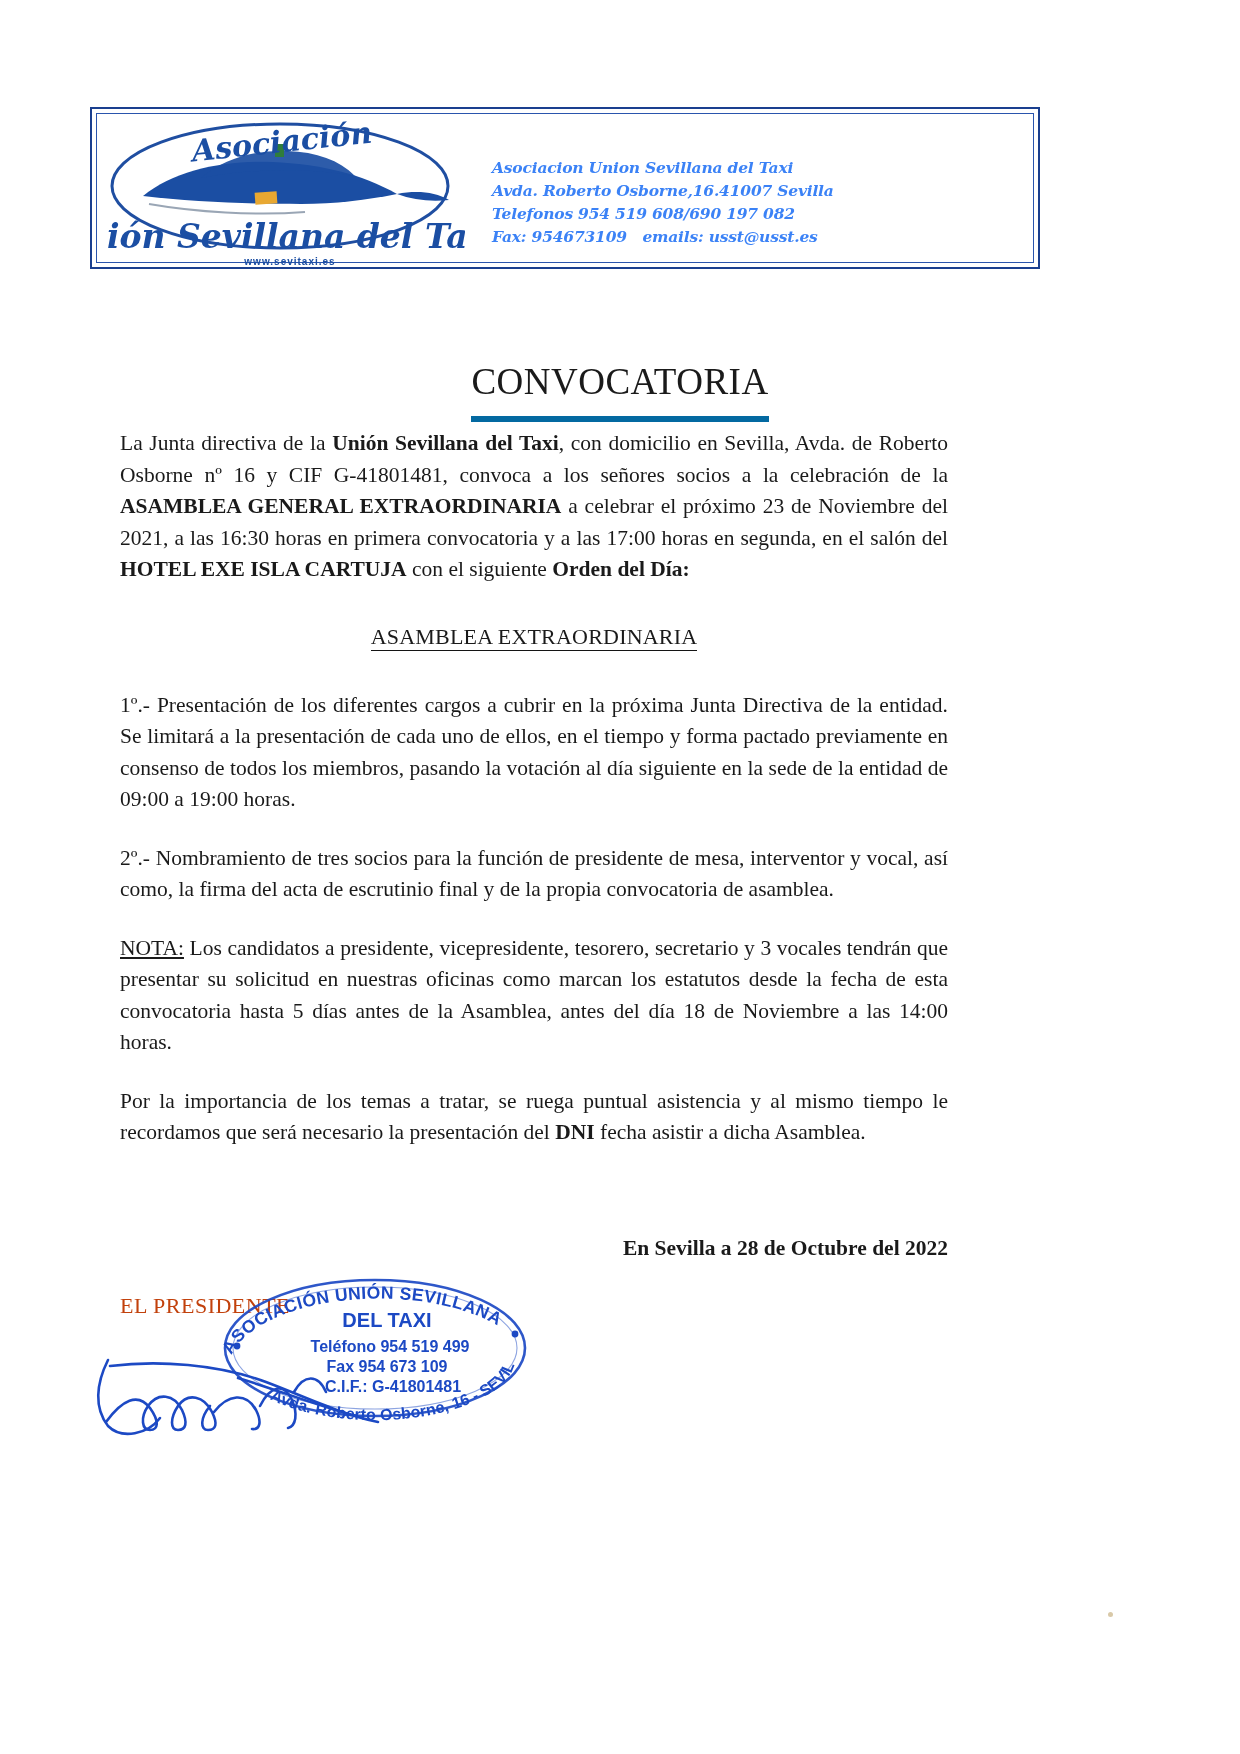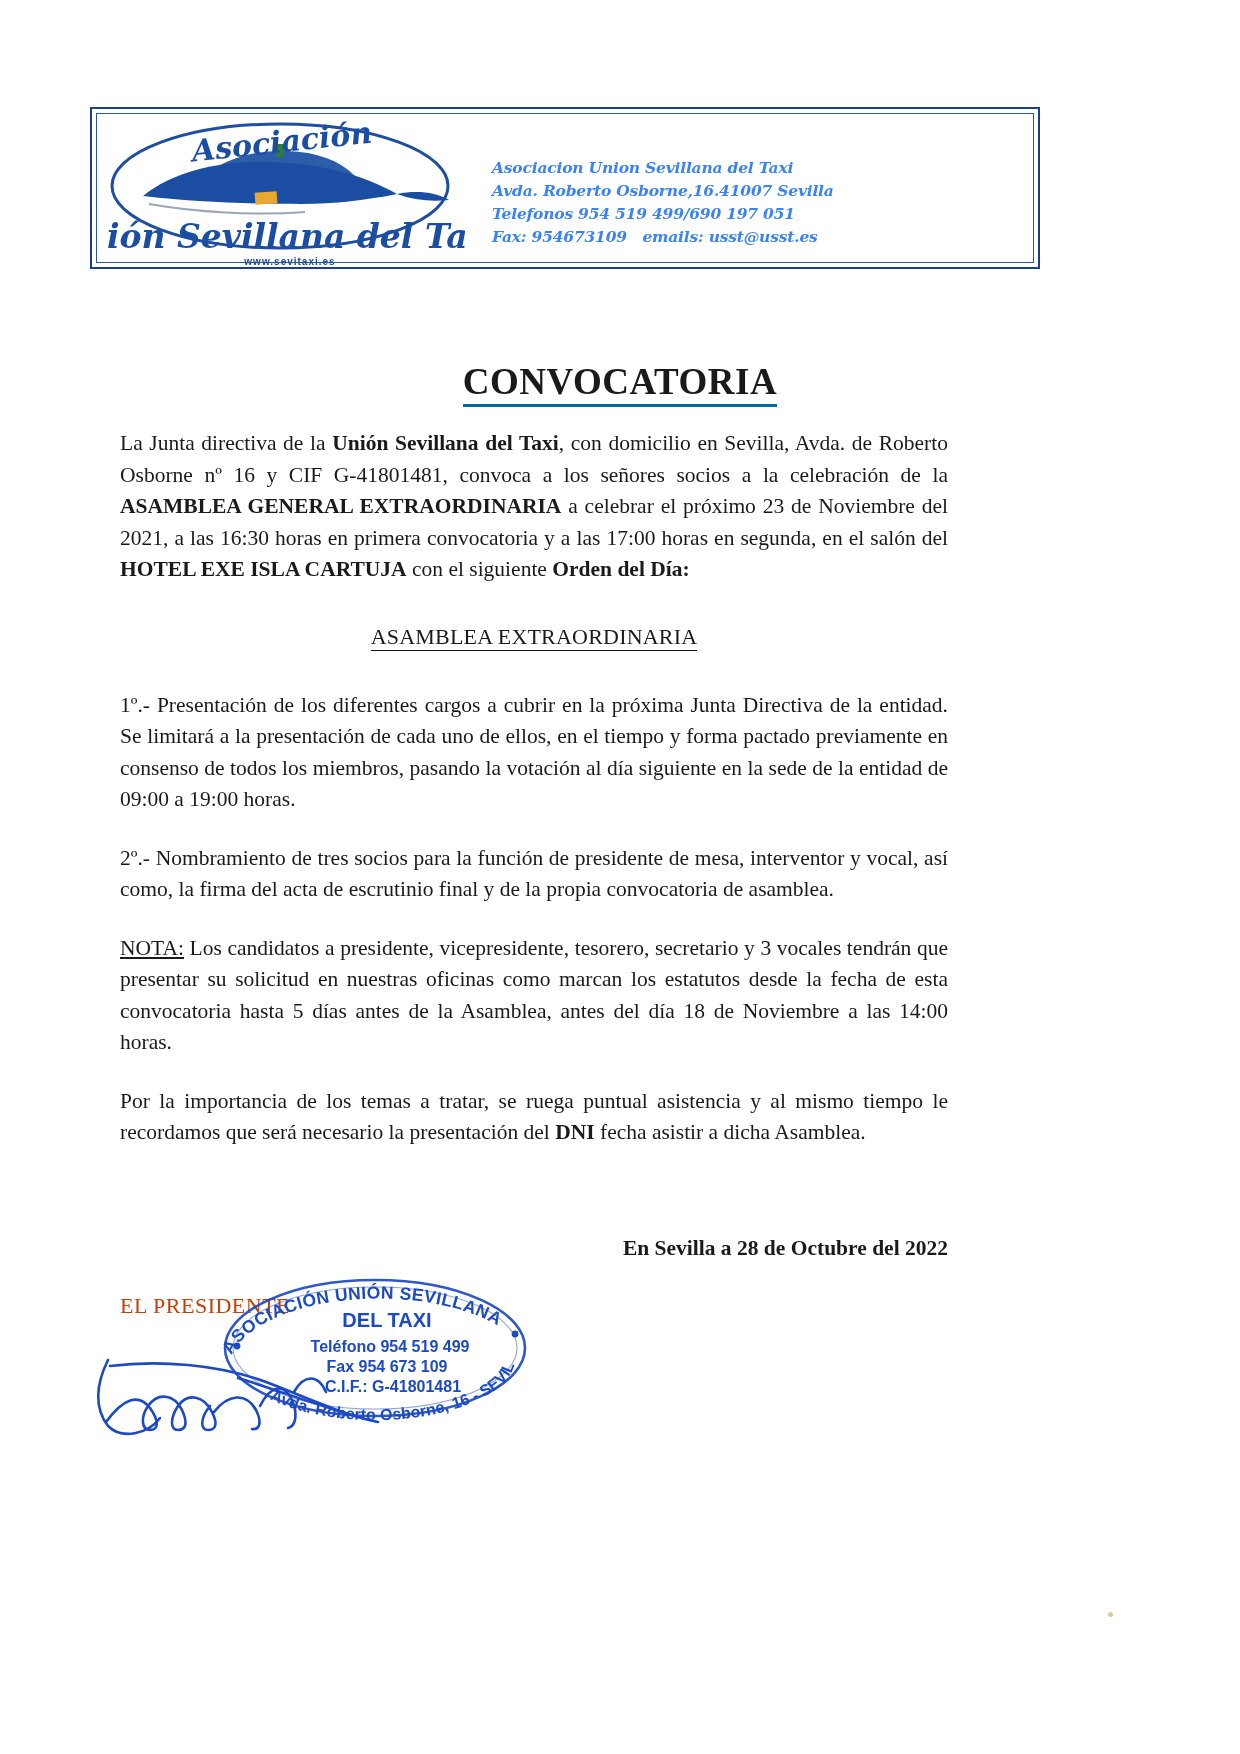--- a/index.html
+++ b/index.html
@@ -67,23 +67,22 @@
     position: absolute;
     left: 0;
     top: 360px;
     width: 1240px;
     text-align: center;
     font-size: 37px;
     letter-spacing: 0.5px;
     font-family: "Liberation Serif", serif;
   }
   .doc-title span {
-    border-bottom: 3px solid #0369a1;
-    padding-bottom: 2px;
-    font-weight: bold;
+    border-bottom: 6px solid #0369a1;
+    padding-bottom: 14px;
   }
 
   .body-col {
     position: absolute;
     left: 120px;
     top: 428px;
     width: 828px;
   }
   p.para {
     margin: 0 0 27px 0;
@@ -178,21 +177,21 @@
           <path d="M44 96 C90 104 150 108 200 104" fill="none" stroke="#9aa6b5" stroke-width="2"></path>
           <text x="178" y="44" font-family="DejaVu Serif, serif" font-style="italic" font-weight="700" font-size="30" fill="#1b4ea3" text-anchor="middle" transform="rotate(-6 178 44)">Asociación</text>
           <text x="172" y="140" font-family="DejaVu Serif, serif" font-style="italic" font-weight="700" font-size="33" fill="#1b4ea3" text-anchor="middle">Unión Sevillana del Taxi</text>
           <text x="185" y="157" font-family="Liberation Sans, sans-serif" font-weight="700" font-size="10" fill="#1b4ea3" text-anchor="middle" letter-spacing="1">www.sevitaxi.es</text>
         </svg>
       </div>
 
       <div class="contact-block">
         <div>Asociacion Union Sevillana del Taxi</div>
         <div>Avda. Roberto Osborne,16.41007 Sevilla</div>
-        <div>Telefonos 954 519 499/690 197 051</div>
+        <div>Telefonos 954 519 608/690 197 082</div>
         <div>Fax: 954673109   emails: usst@usst.es</div>
       </div>
 
     </div>
   </div>
 
   <div class="doc-title">
     <span>CONVOCATORIA</span>
   </div>
 

